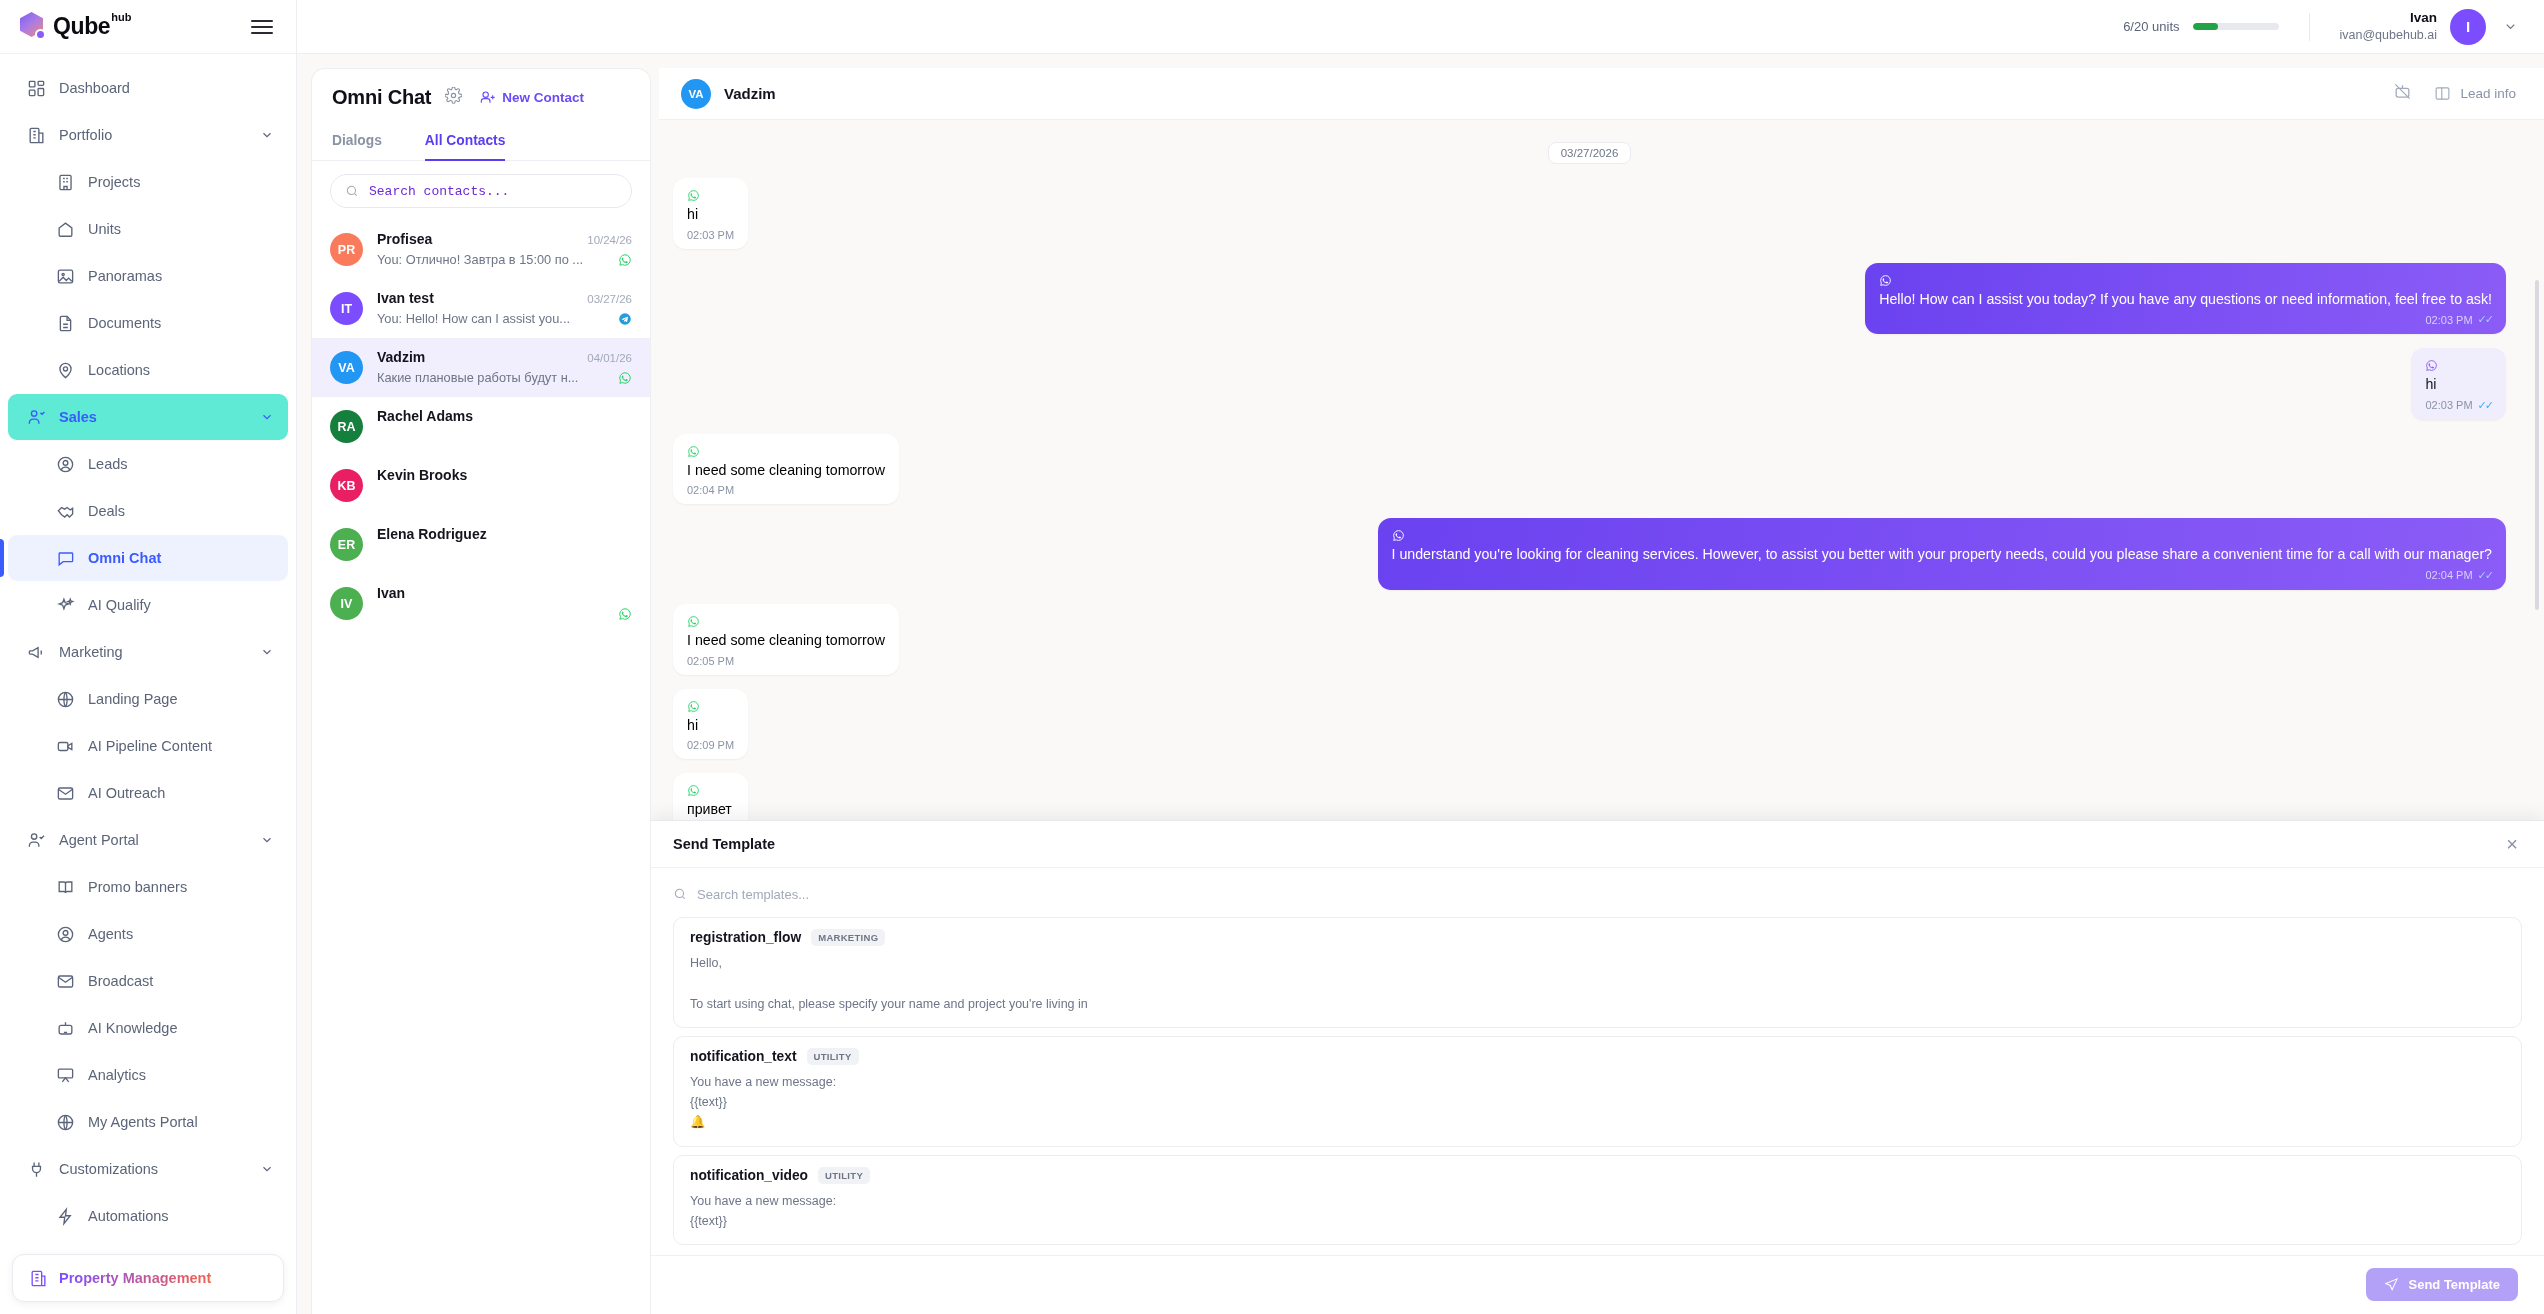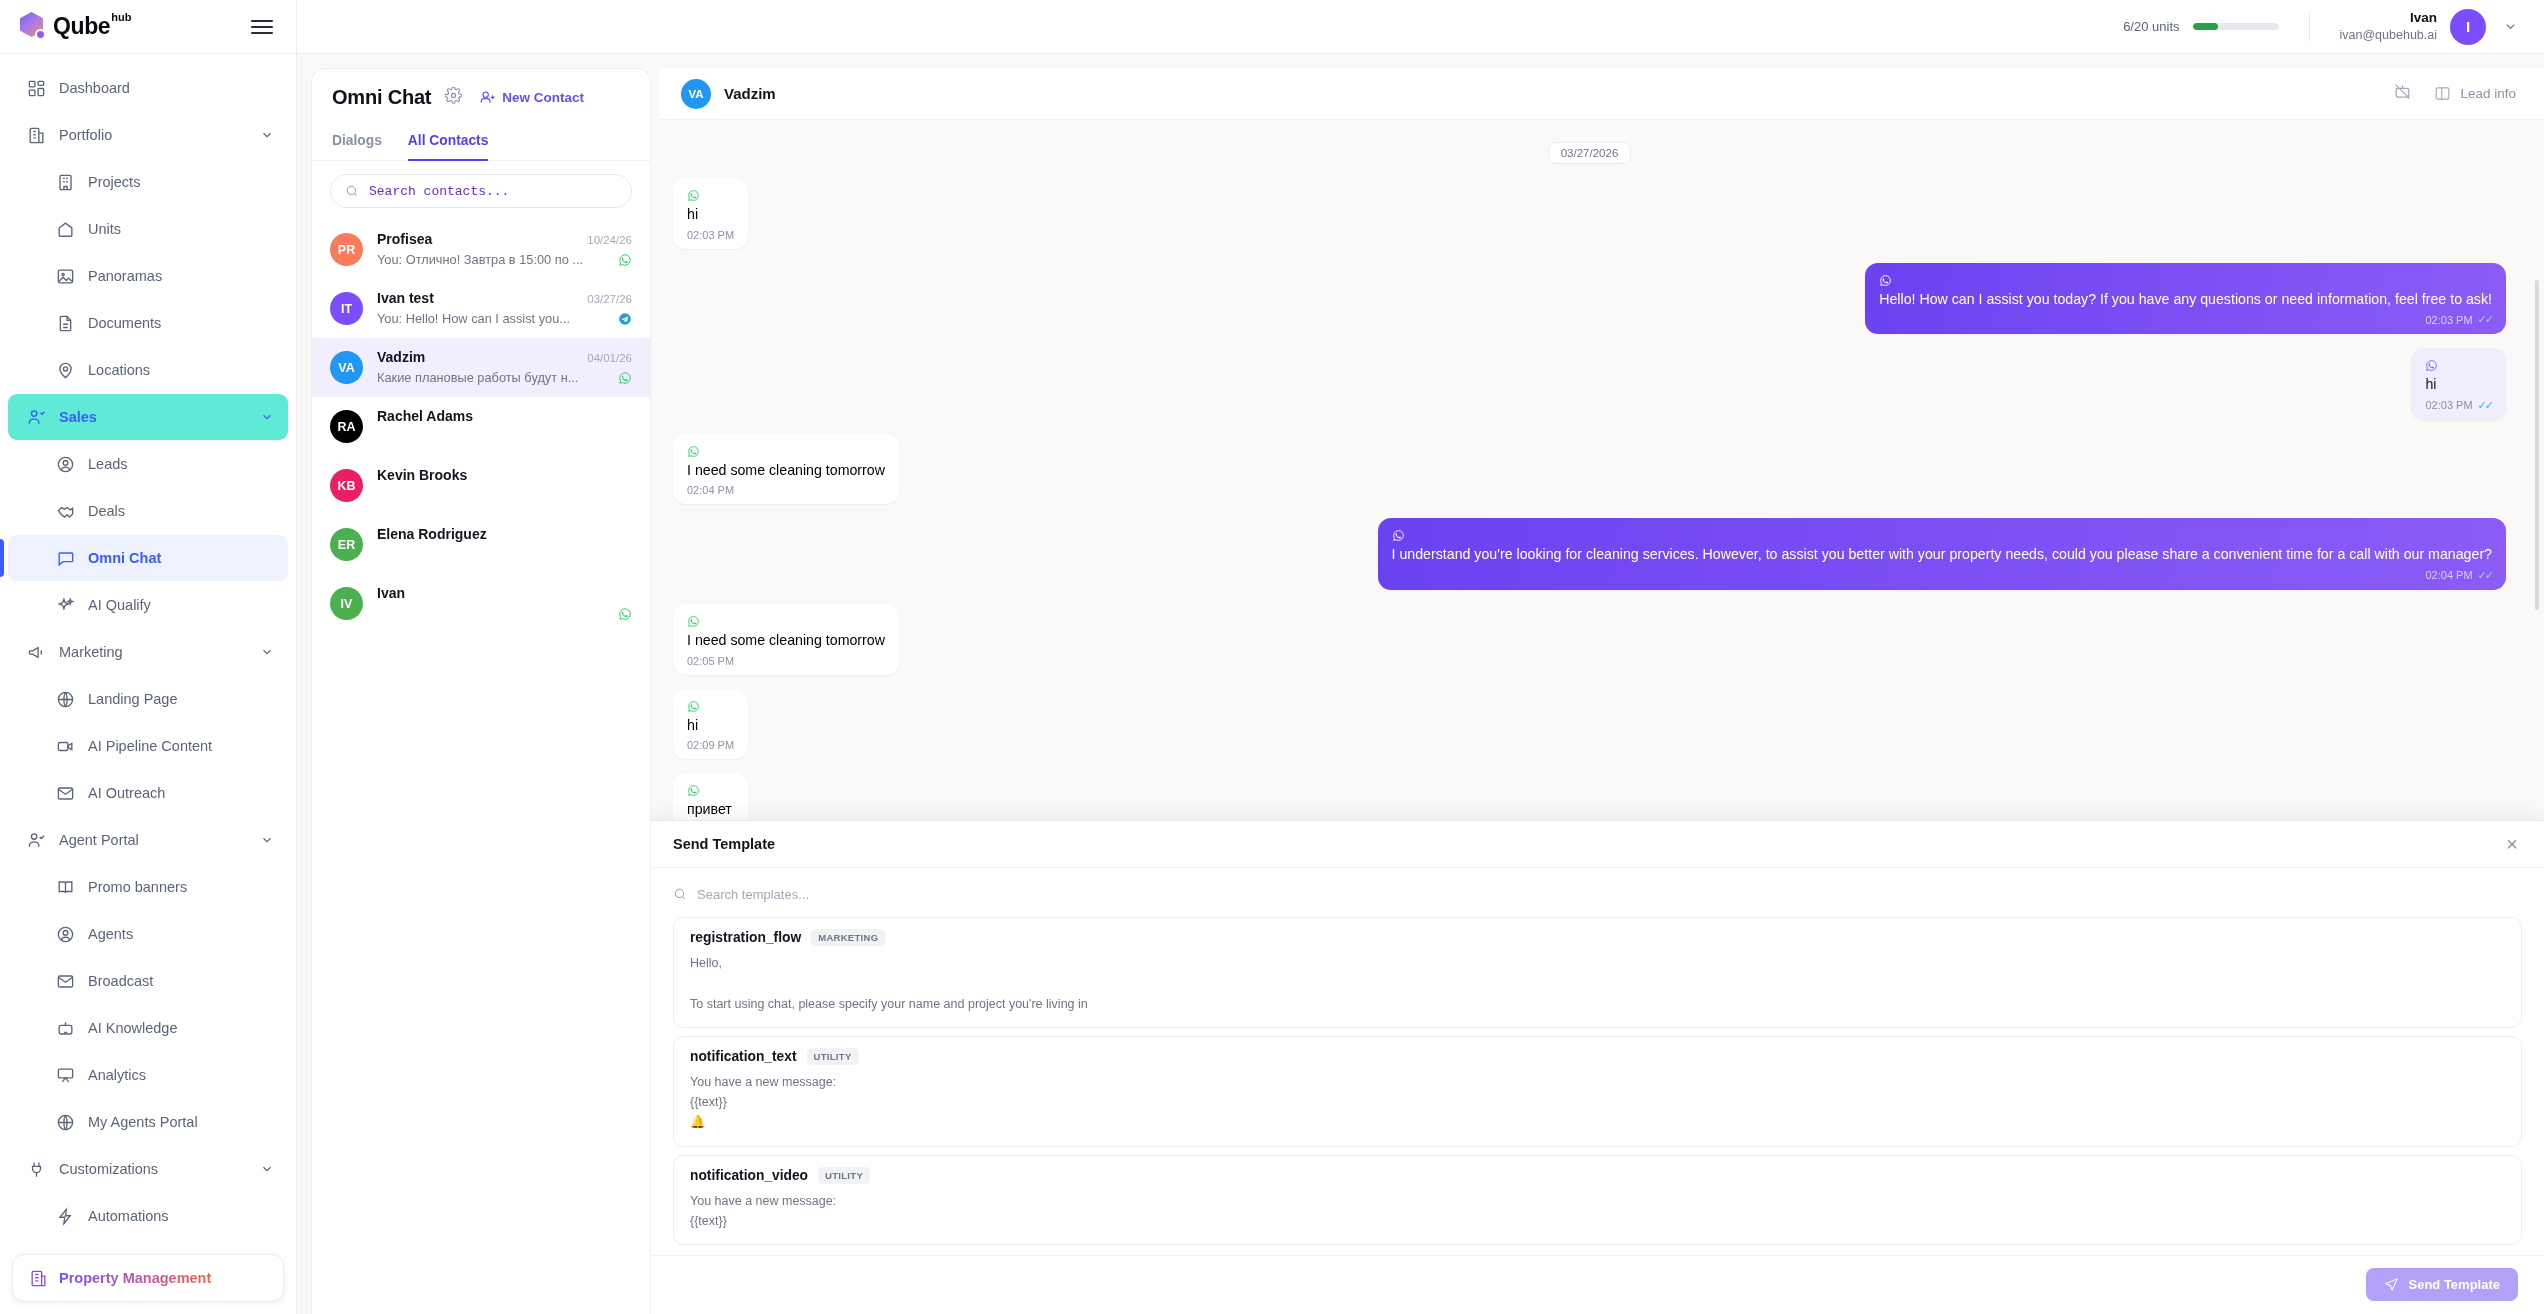--- a/index.html
+++ b/index.html
@@ -107,21 +107,21 @@
     border: 1px solid #edeef1; border-bottom: none; overflow: hidden;
   }
   .ct-head { display: flex; align-items: center; gap: 14px; padding: 17px 20px 15px 20px; }
   .ct-title { font-size: 20px; font-weight: 700; color: #10101a; letter-spacing: -.2px; }
   .gear svg { width: 17px; height: 17px; stroke: #8a93a5; fill: none; stroke-width: 1.6; }
   .newcontact {
     display: flex; align-items: center; gap: 6px; margin-left: 4px;
     color: #6b4bf5; font-size: 13.5px; font-weight: 600; cursor: pointer;
   }
   .newcontact svg { width: 16px; height: 16px; stroke: #6b4bf5; fill: none; stroke-width: 1.7; }
-  .ct-tabs { display: flex; gap: 26px; padding: 0 20px; border-bottom: 1px solid #eef0f3; }
+  .ct-tabs { display: flex; gap: 43px; padding: 0 20px; border-bottom: 1px solid #eef0f3; }
   .ct-tab {
     font-size: 13.8px; font-weight: 700; color: #8a93a5; padding: 9px 0 11px 0;
     cursor: pointer; border-bottom: 2.5px solid transparent; margin-bottom: -1px;
   }
   .ct-tab.sel { color: #5b3df0; border-bottom-color: #5b3df0; }
   .ct-search { padding: 13px 18px 12px 18px; }
   .search-pill {
     display: flex; align-items: center; gap: 10px; height: 34px;
     border: 1px solid #e7e9ee; border-radius: 18px; padding: 0 14px;
   }
@@ -628,21 +628,21 @@
                   <span class="ct-icons">
                     <svg class="ico-wa" viewBox="0 0 24 24" width="15" height="15">
                       <path fill="none" stroke="#25d366" stroke-width="1.7" d="M12 3a9 9 0 00-7.7 13.6L3.2 21l4.5-1.1A9 9 0 1012 3z"></path>
                       <path fill="#25d366" d="M9.3 8.3c-.2-.4-.4-.4-.6-.4h-.5c-.2 0-.5.1-.7.4-.3.3-.9.9-.9 2.1s.9 2.4 1 2.6c.1.2 1.7 2.8 4.3 3.8 2.1.8 2.6.7 3 .6.5 0 1.4-.6 1.6-1.2.2-.6.2-1 .1-1.2l-.6-.3-1.6-.8c-.2-.1-.4-.1-.6.1l-.8 1c-.1.2-.3.2-.5.1-.3-.1-1.2-.4-2.2-1.4-.8-.7-1.3-1.6-1.5-1.8-.1-.2 0-.4.1-.5l.4-.5.2-.4v-.4l-.7-1.8z"></path>
                     </svg>
                   </span>
                 </div>
               </div>
             </div>
             <div class="ct-row">
-              <div class="ct-av" style="background:#000000">RA</div>
+              <div class="ct-av" style="background:#15803d">RA</div>
               <div class="ct-body">
                 <div class="ct-line1">
                   <span class="ct-name">Rachel Adams</span>
                   <span class="ct-date"></span>
                 </div>
                 <div class="ct-line2">
                   <span class="ct-prev"></span>
                   <span class="ct-icons"></span>
                 </div>
               </div>

